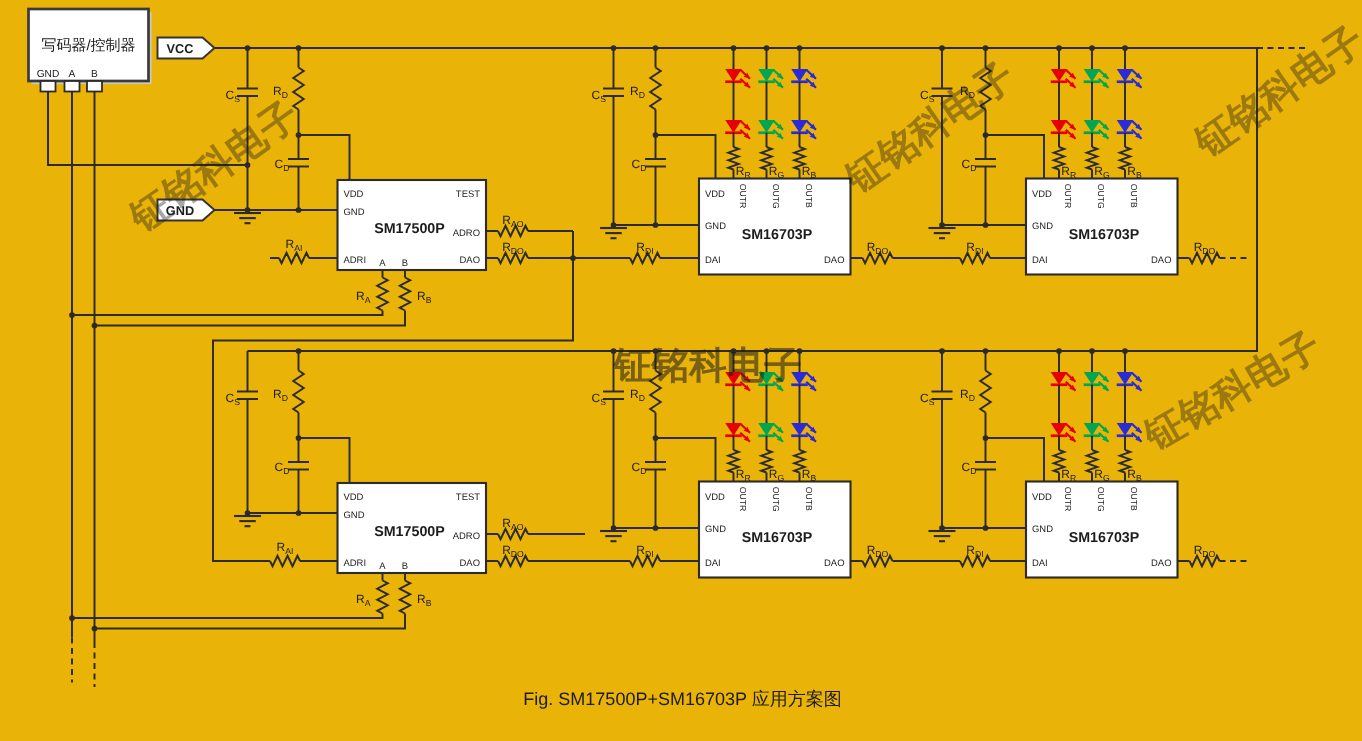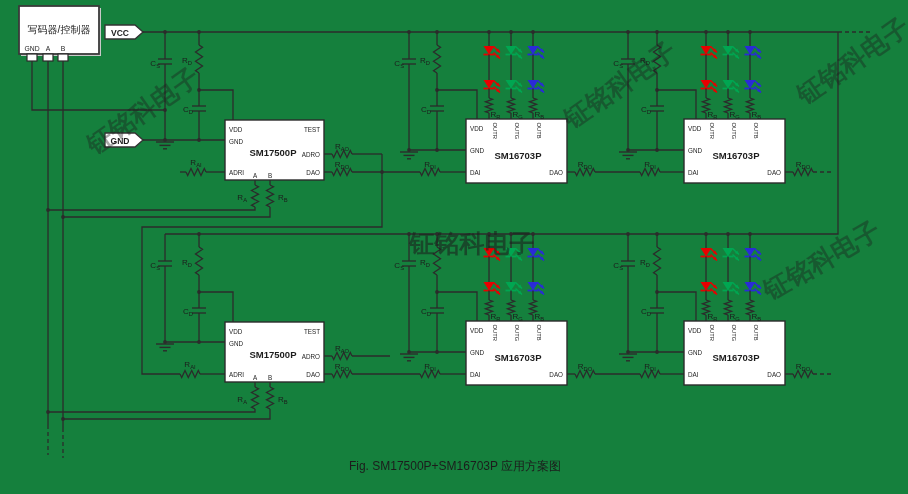--- a/index.html
+++ b/index.html
@@ -1,16 +1,16 @@
 <!DOCTYPE html>
 <html><head>
 <meta charset="utf-8">
 <style>
   html,body{margin:0;padding:0;background:#ffffff;}
-  .page{position:relative;width:908px;height:494px;background:#15803d;overflow:hidden;
+  .page{position:relative;width:908px;height:494px;background:#eab308;overflow:hidden;
         font-family:"Liberation Sans", sans-serif;}
   svg{display:block}
   text{font-family:"Liberation Sans", sans-serif;fill:#1c1c1c;}
 </style>
 </head>
 <body>
 
 <div class="page">
   <svg id="schem" width="908" height="494" viewBox="0 0 908 494">
       <rect x="21" y="8" width="80" height="48" fill="#c9c9c9" stroke="none"></rect>

